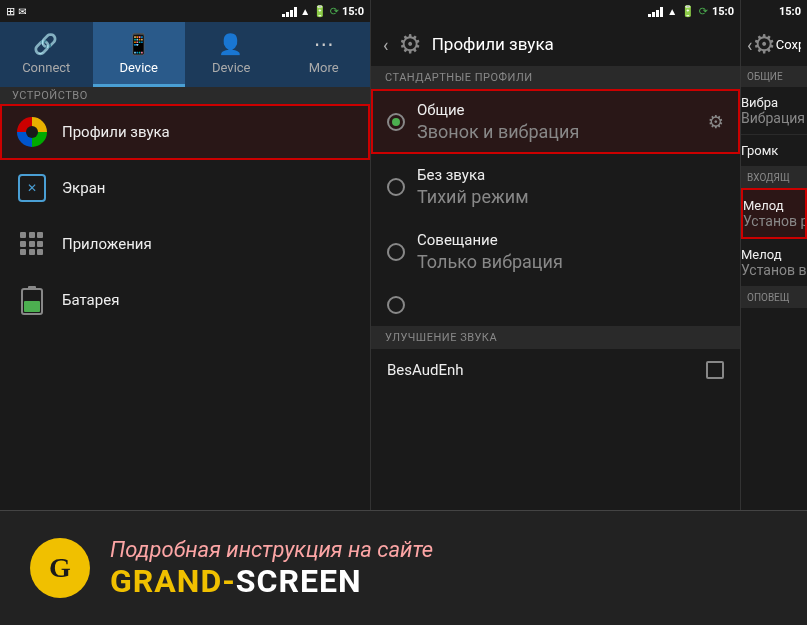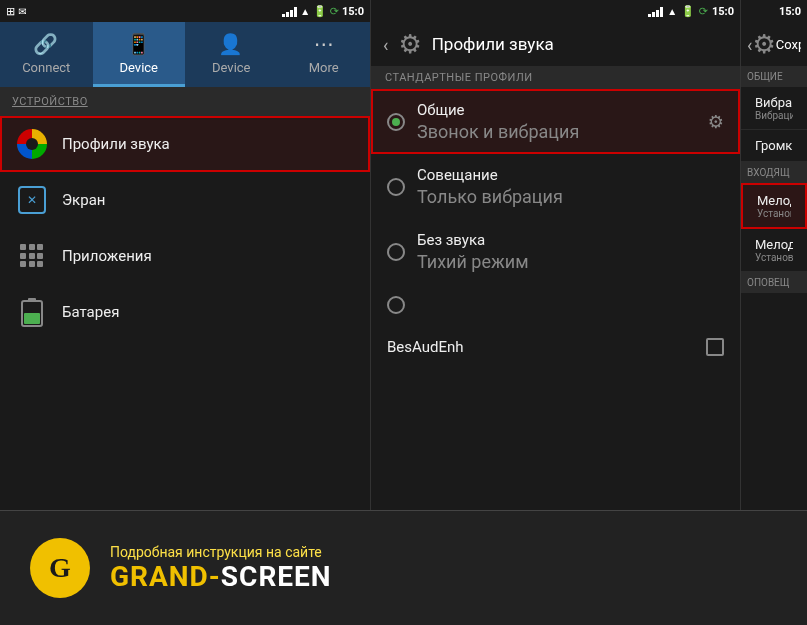--- a/index.html
+++ b/index.html
@@ -76,26 +76,25 @@
     .tab-label {
       font-size: 13px;
       color: #aaa;
     }
     .tab-item.active .tab-label {
       color: #fff;
     }
 
     .section-header {
       background: #2a2a2a;
-      padding: 8px 12px;
+      padding: 2px 12px;
       font-size: 11px;
       color: #888;
       text-transform: uppercase;
       letter-spacing: 0.5px;
-      text-decoration: underline;
     }
 
     .menu-list {
       flex: 1;
       display: flex;
       flex-direction: column;
     }
 
     .menu-item {
       display: flex;
@@ -288,32 +287,32 @@
       background: #2a2a2a;
       padding: 5px 6px;
       font-size: 10px;
       color: #888;
       text-transform: uppercase;
       white-space: nowrap;
       overflow: hidden;
     }
 
     .panel3-item {
-      padding: 8px 14px;
+      padding: 8px 0;
       border-bottom: 1px solid #2a2a2a;
     }
     .panel3-item-title {
       color: #eee;
       font-size: 13px;
       white-space: nowrap;
       overflow: hidden;
     }
     .panel3-item-desc {
       color: #888;
-      font-size: 10px;
+      font-size: 14px;
       white-space: nowrap;
       overflow: hidden;
     }
 
     .panel3-item.incoming-highlighted {
       border: 2px solid #cc0000;
       background: rgba(180, 0, 0, 0.12);
     }
 
     
@@ -340,26 +339,27 @@
       font-size: 28px;
       font-weight: bold;
       color: #1a1a1a;
       font-family: Georgia, serif;
     }
     .banner-text {
       display: flex;
       flex-direction: column;
     }
     .banner-subtitle {
-      color: #fde047;
-      font-size: 14px;
+      color: #fca5a5;
+      font-size: 22px;
+      font-style: italic;
     }
     .banner-title {
       color: #fff;
-      font-size: 28px;
+      font-size: 32px;
       font-weight: bold;
       letter-spacing: 1px;
     }
     .banner-title span {
       color: #f0c000;
     }
 
     
     .signal-bars {
       display: flex;
@@ -506,37 +506,38 @@
       <div class="profile-text">
         <div class="profile-name">Общие</div>
         <div class="profile-desc">Звонок и вибрация</div>
       </div>
       <span class="profile-gear">⚙</span>
     </div>
 
     <div class="profile-item">
       <div class="radio-outer"></div>
       <div class="profile-text">
-        <div class="profile-name">Совещание</div>
-        <div class="profile-desc">Только вибрация</div>
+        <div class="profile-name">Без звука</div>
+        <div class="profile-desc">Тихий режим</div>
       </div>
     </div>
 
     <div class="profile-item">
       <div class="radio-outer"></div>
       <div class="profile-text">
-        <div class="profile-name">Без звука</div>
-        <div class="profile-desc">Тихий режим</div>
+        <div class="profile-name">Совещание</div>
+        <div class="profile-desc">Только вибрация</div>
       </div>
     </div>
 
     <div class="profile-item">
       <div class="radio-outer"></div>
     </div>
 
+    <div class="profile-section-header">УЛУЧШЕНИЕ ЗВУКА</div>
 
     <div class="profile-item" style="justify-content:space-between;">
       <div class="profile-text">
         <div class="profile-name">BesAudEnh</div>
       </div>
       <div style="width:18px;height:18px;border:2px solid #888;border-radius:2px;"></div>
     </div>
 
   </div>
 

